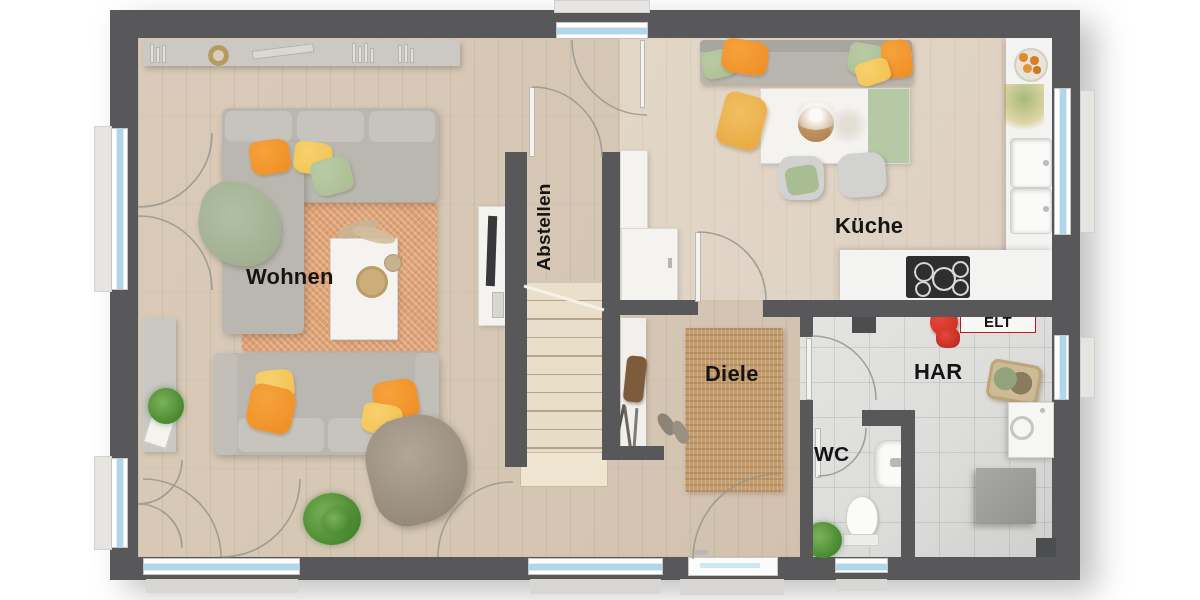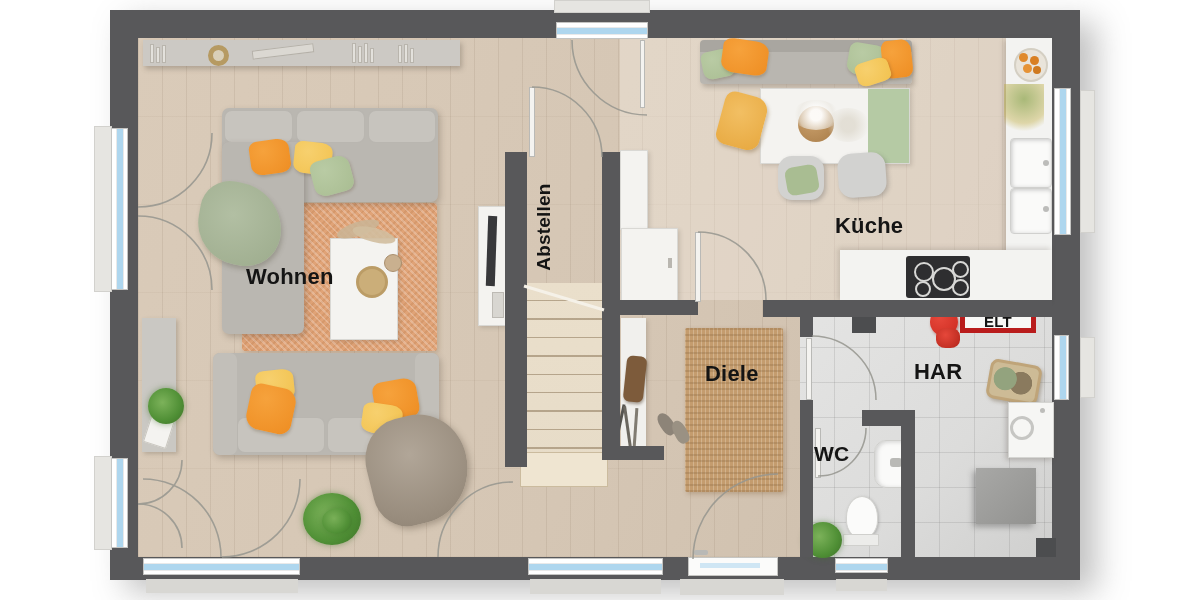--- a/index.html
+++ b/index.html
@@ -173,21 +173,21 @@
   <div class="white-box" style="left:621px;top:228px;width:57px;height:73px;"></div>
   <div class="abs" style="left:668px;top:258px;width:4px;height:10px;background:#b9b6b0;"></div>
   <div class="abs" style="left:621px;top:318px;width:25px;height:132px;background:#f1f0ed;box-shadow:2px 2px 4px rgba(90,80,70,.2);"></div>
   <div class="abs" style="left:625px;top:356px;width:20px;height:46px;background:#7d5b3b;border-radius:6px;transform:rotate(6deg);box-shadow:1px 2px 3px rgba(60,40,20,.4);"></div>
   <div class="abs" style="left:618px;top:404px;width:3px;height:44px;background:#55534e;transform:rotate(12deg);"></div>
   <div class="abs" style="left:626px;top:406px;width:3px;height:42px;background:#6b675f;transform:rotate(-8deg);"></div>
   <div class="abs" style="left:634px;top:408px;width:3px;height:40px;background:#807b71;transform:rotate(4deg);"></div>
   <div class="abs" style="left:660px;top:412px;width:13px;height:24px;background:#8d8478;border-radius:45% 45% 35% 35%;transform:rotate(-35deg);"></div>
   <div class="abs" style="left:674px;top:420px;width:13px;height:24px;background:#9a9183;border-radius:45% 45% 35% 35%;transform:rotate(-28deg);"></div>
 
-  <div class="abs" style="left:960px;top:310px;width:76px;height:23px;background:#f7f7f5;border:5px solid #b91c1c;box-sizing:border-box;display:flex;align-items:center;justify-content:center;">
+  <div class="abs" style="left:960px;top:310px;width:76px;height:23px;background:#f7f7f5;border:1px solid #b91c1c;box-sizing:border-box;display:flex;align-items:center;justify-content:center;">
     <span class="label" style="position:static;font-size:15px;">ELT</span>
   </div>
   <div class="abs" style="left:930px;top:308px;width:28px;height:28px;border-radius:50%;background:radial-gradient(circle at 35% 35%,#e6473a,var(--c-accent-red,#cc2a20));box-shadow:1px 2px 3px rgba(120,20,10,.4);"></div>
   <div class="abs" style="left:936px;top:328px;width:24px;height:20px;border-radius:40%;background:radial-gradient(circle at 40% 35%,#e6473a,#b22419);"></div>
   <div class="abs" style="left:898px;top:306px;width:38px;height:3px;background:#9a7f5c;transform:rotate(12deg);"></div>
   <div class="abs" style="left:988px;top:362px;width:52px;height:40px;border:3px solid #bfa479;border-radius:8px;background:
        radial-gradient(circle at 30% 45%,#93a37e 0 30%,rgba(0,0,0,0) 32%),
        radial-gradient(circle at 65% 50%,#8a7a5e 0 32%,rgba(0,0,0,0) 34%),#cdbb96;
        transform:rotate(10deg);box-sizing:border-box;box-shadow:2px 2px 4px rgba(90,70,40,.35);"></div>
   <div class="abs" style="left:1008px;top:402px;width:46px;height:56px;background:#f6f6f4;border:1px solid #d5d5d2;box-sizing:border-box;box-shadow:-2px 2px 5px rgba(90,80,70,.3);"></div>

